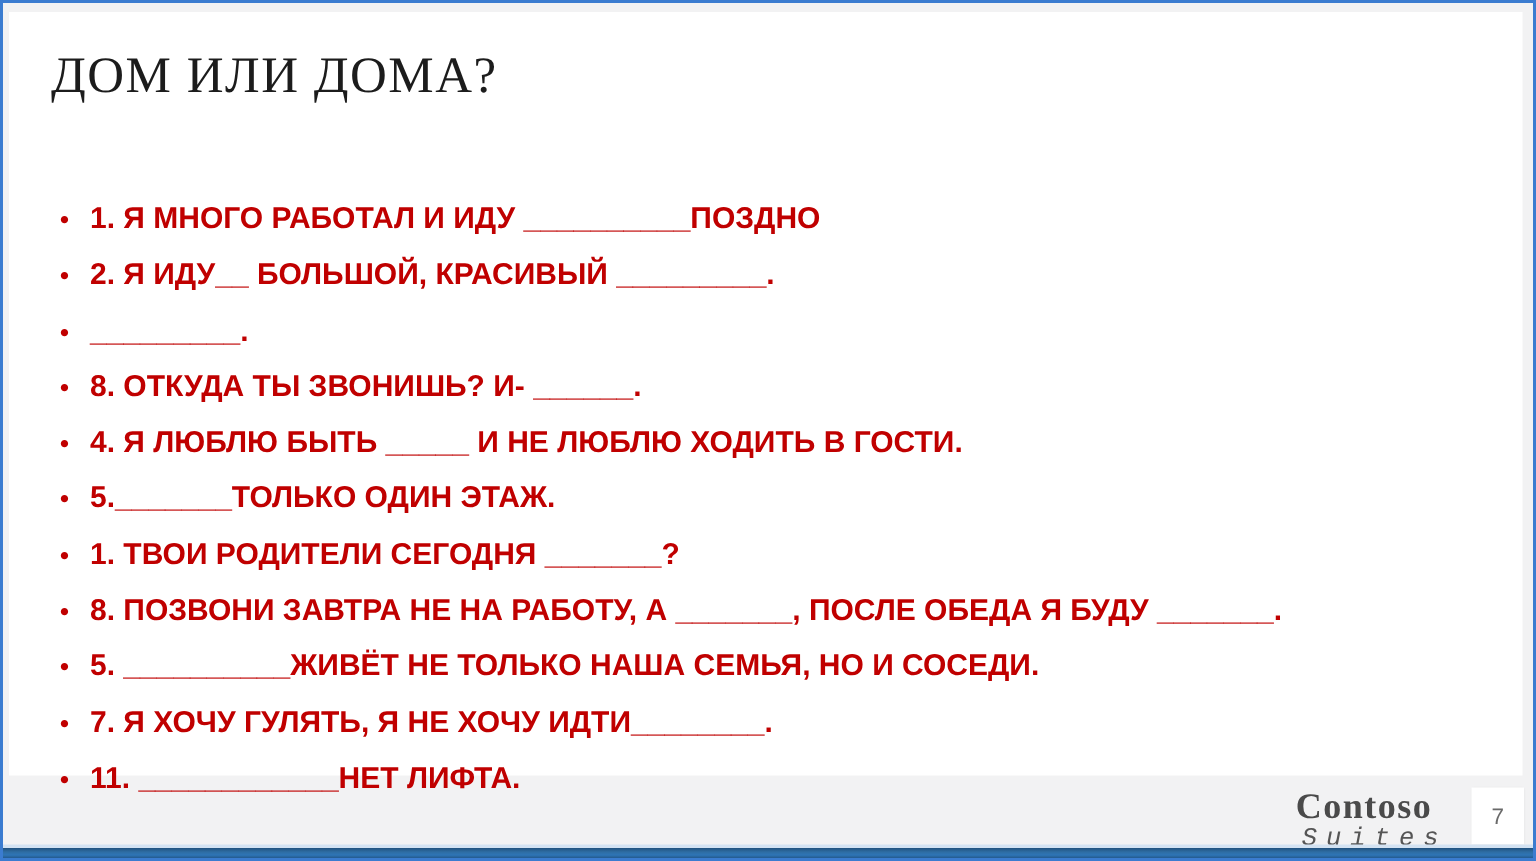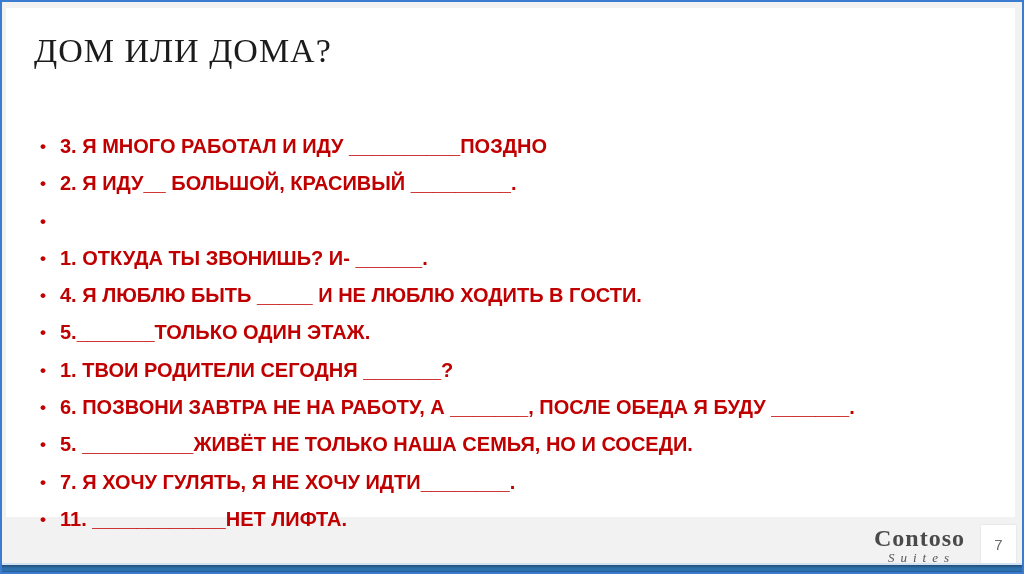--- a/index.html
+++ b/index.html
@@ -63,34 +63,34 @@
   .item-text {
     flex: 1 1 auto;
     white-space: pre-wrap;
     word-break: normal;
   }
   .item-text-line2 { display: block; }
 
   .logo {
     position: absolute;
     right: 57px; top: 524px;
-    text-align: center;
+    text-align: left;
     color: #4a4a4a;
   }
   .logo-primary {
     font-family: "Liberation Serif", serif;
     font-size: 24px;
     font-weight: 700;
     letter-spacing: 1px;
     line-height: 24px;
   }
   .logo-secondary {
-    font-family: Liberation Serif, serif;
+    font-family: Liberation Mono, monospace;
     font-style: italic;
-    font-size: 13px;
+    font-size: 17px;
     letter-spacing: 6px;
     margin-top: 0px;
     margin-left: 4px;
     color: #555555;
   }
 
   .page-number-box {
     position: absolute;
     right: 6px; top: 523px;
     width: 35px; height: 38px;
@@ -109,56 +109,56 @@
 <div class="viewer">
 
   <div class="slide-white"></div>
 
   <h1 class="slide-title">ДОМ ИЛИ ДОМА?</h1>
 
   <div class="exercise-list">
 
     <div class="list-item">
       <span class="bullet">•</span>
-      <span class="item-text">3. Я МНОГО РАБОТАЛ И ИДУ __________ПОЗДНО</span>
+      <span class="item-text">1. Я МНОГО РАБОТАЛ И ИДУ __________ПОЗДНО</span>
     </div>
 
     <div class="list-item">
       <span class="bullet">•</span>
       <span class="item-text">2. Я ИДУ__ БОЛЬШОЙ, КРАСИВЫЙ _________.</span>
     </div>
 
     <div class="list-item">
       <span class="bullet">•</span>
-      <span class="item-text"></span>
+      <span class="item-text"><span class="item-text-line2">_________.</span></span>
     </div>
 
     <div class="list-item">
       <span class="bullet">•</span>
-      <span class="item-text">1. ОТКУДА ТЫ ЗВОНИШЬ? И- ______.</span>
+      <span class="item-text">8. ОТКУДА ТЫ ЗВОНИШЬ? И- ______.</span>
     </div>
 
     <div class="list-item">
       <span class="bullet">•</span>
       <span class="item-text">4. Я ЛЮБЛЮ БЫТЬ _____ И НЕ ЛЮБЛЮ ХОДИТЬ В ГОСТИ.</span>
     </div>
 
     <div class="list-item">
       <span class="bullet">•</span>
       <span class="item-text">5._______ТОЛЬКО ОДИН ЭТАЖ.</span>
     </div>
 
     <div class="list-item">
       <span class="bullet">•</span>
       <span class="item-text">1. ТВОИ РОДИТЕЛИ СЕГОДНЯ _______?</span>
     </div>
 
     <div class="list-item">
       <span class="bullet">•</span>
-      <span class="item-text">6. ПОЗВОНИ ЗАВТРА НЕ НА РАБОТУ, А _______, ПОСЛЕ ОБЕДА Я БУДУ _______.</span>
+      <span class="item-text">8. ПОЗВОНИ ЗАВТРА НЕ НА РАБОТУ, А _______, ПОСЛЕ ОБЕДА Я БУДУ _______.</span>
     </div>
 
     <div class="list-item">
       <span class="bullet">•</span>
       <span class="item-text">5. __________ЖИВЁТ НЕ ТОЛЬКО НАША СЕМЬЯ, НО И СОСЕДИ.</span>
     </div>
 
     <div class="list-item">
       <span class="bullet">•</span>
       <span class="item-text">7. Я ХОЧУ ГУЛЯТЬ, Я НЕ ХОЧУ ИДТИ________.</span>

